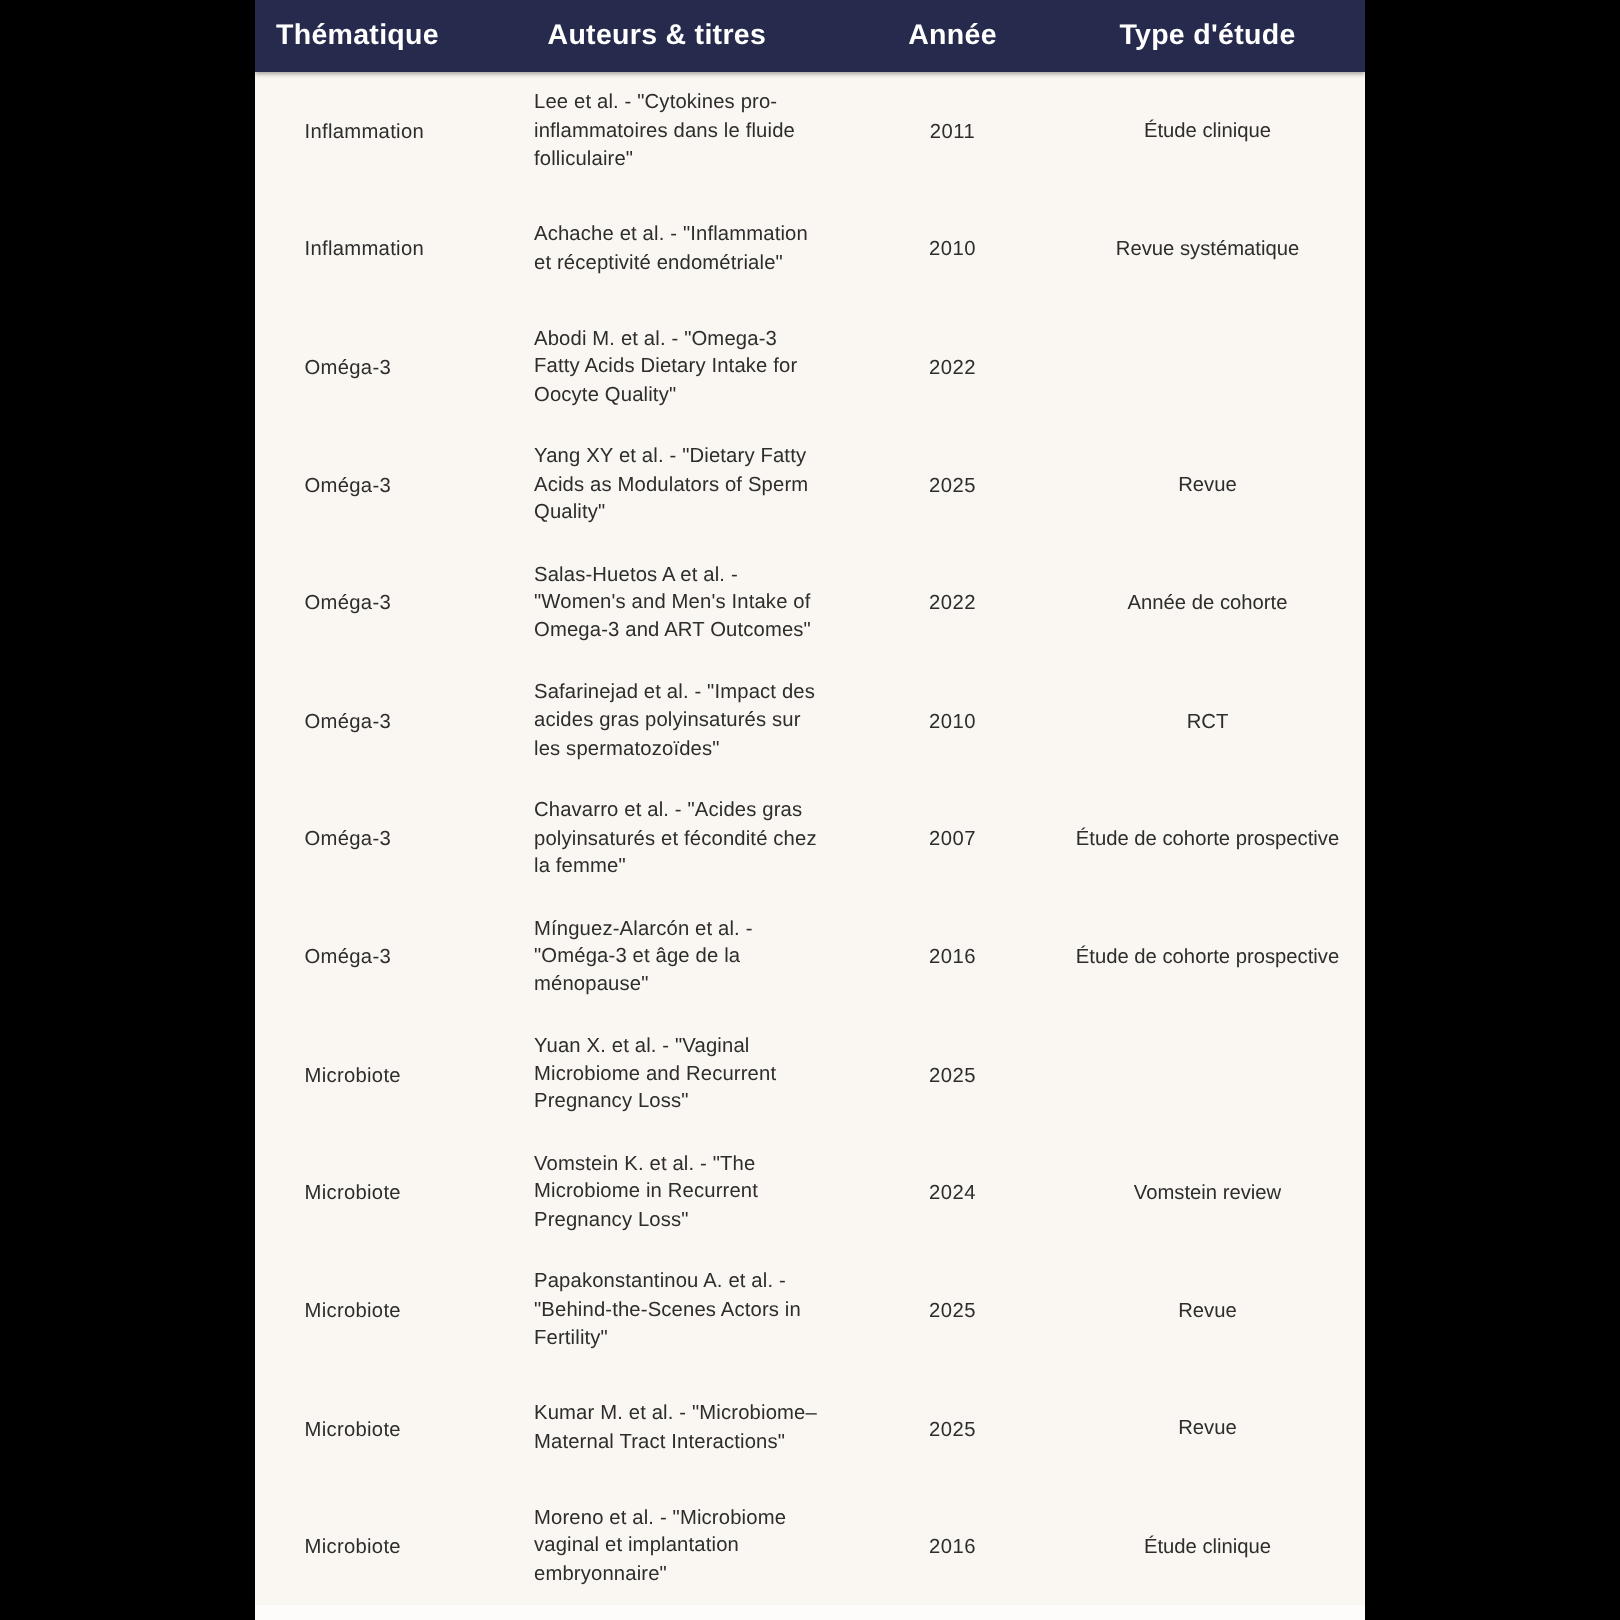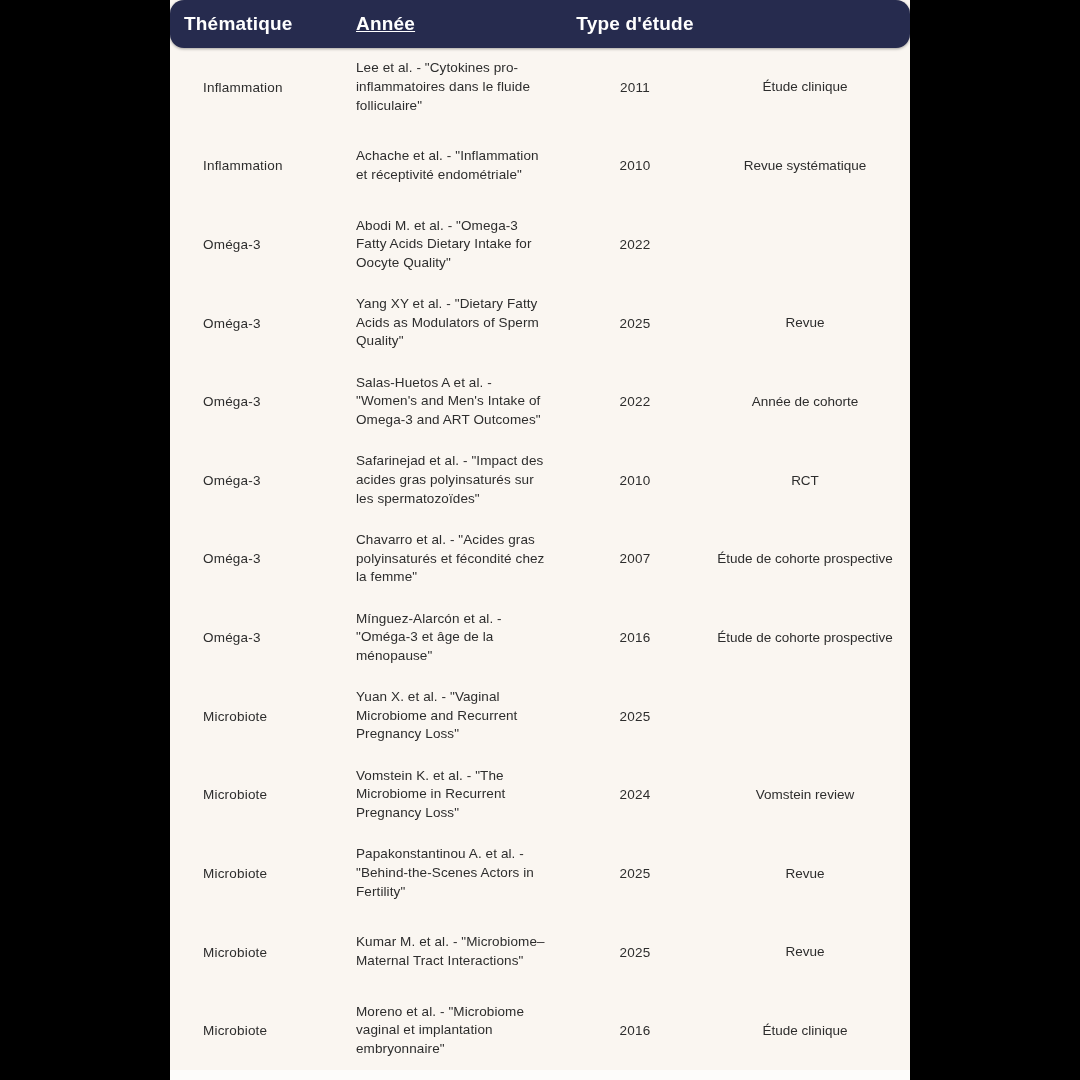--- a/index.html
+++ b/index.html
@@ -27,32 +27,31 @@
   }
   .header-bar {
     flex: 0 0 48px;
     height: 48px;
     background: #262b4e;
     display: grid;
     grid-template-columns: 186px 214px 130px 210px;
     align-items: center;
     box-shadow: 0 1px 3px rgba(0,0,0,0.35);
     z-index: 2;
-    border-radius: 14px;
   }
   .header-cell {
     color: #ffffff;
     font-weight: bold;
     font-size: 19px;
     letter-spacing: 0.2px;
     white-space: nowrap;
   }
   .header-cell.c1 { padding-left: 14px; }
   .header-cell.c2 { padding-left: 9px; }
-  .header-cell.c3 { text-align: left; text-decoration: underline; }
+  .header-cell.c3 { text-align: center; }
   .header-cell.c4 { text-align: center; }
   .rows {
     flex: 1 1 auto;
     display: flex;
     flex-direction: column;
   }
   .row {
     flex: 1 1 0;
     display: grid;
     grid-template-columns: 186px 214px 130px 210px;
@@ -89,20 +88,21 @@
   }
 </style>
 </head>
 <body>
 
 <div class="stage">
   <div class="panel">
 
     <div class="header-bar">
       <div class="header-cell c1">Thématique</div>
+      <div class="header-cell c2">Auteurs &amp; titres</div>
       <div class="header-cell c3">Année</div>
       <div class="header-cell c4">Type d'étude</div>
     </div>
 
     <div class="rows" id="rows">
   <div class="row">
     <div class="cell theme">Inflammation</div>
     <div class="cell authors">Lee et al. - "Cytokines pro-inflammatoires dans le fluide folliculaire"</div>
     <div class="cell year">2011</div>
     <div class="cell type">Étude clinique</div>

